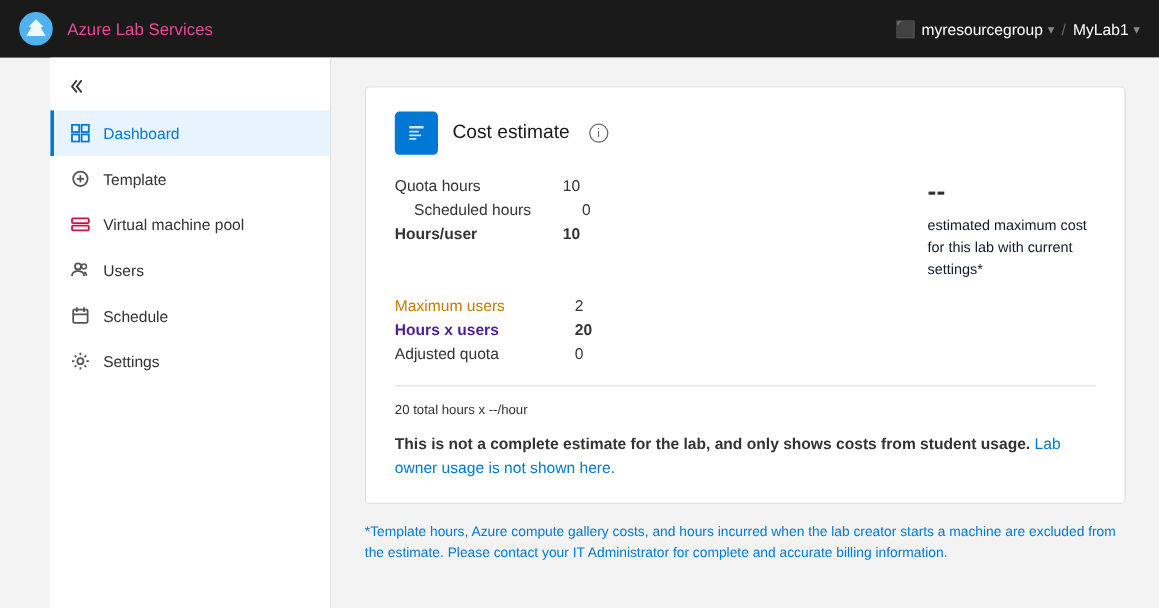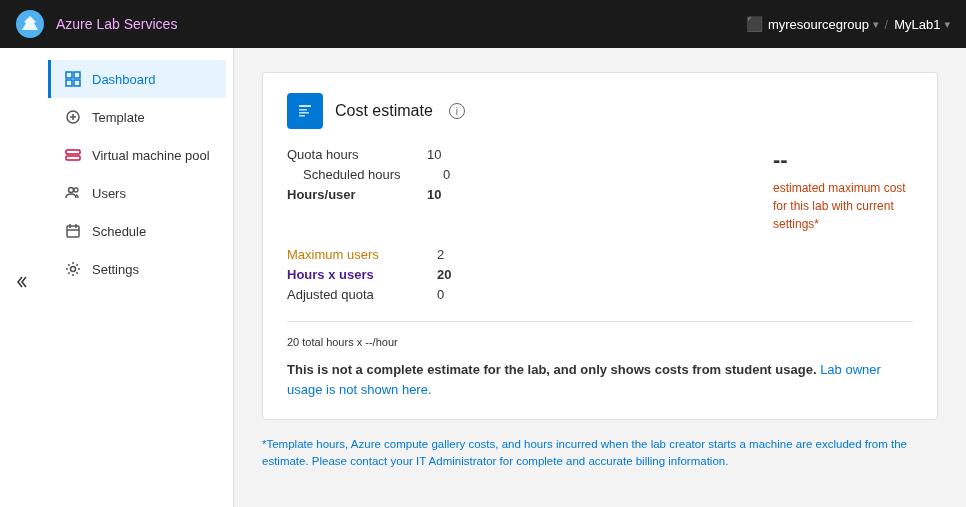--- a/index.html
+++ b/index.html
@@ -17,21 +17,21 @@
     }
     .topbar-logo {
       width: 28px; height: 28px;
       background: #50b0f0;
       border-radius: 50%;
       display: flex; align-items: center; justify-content: center;
       font-size: 14px; color: white; font-weight: bold;
       flex-shrink: 0;
     }
     .topbar-appname {
-      font-size: 14px; color: #f0abfc; font-weight: 500;
+      font-size: 14px; color: #ec4899; font-weight: 500;
       margin-right: auto;
       text-align: right;
     }
     .topbar-breadcrumb {
       display: flex; align-items: center; gap: 6px; font-size: 13px; color: #ccc;
     }
     .breadcrumb-chevron { color: #888; font-size: 11px; }
     .breadcrumb-item {
       display: flex; align-items: center; gap: 4px; color: white; cursor: pointer;
     }
@@ -39,23 +39,24 @@
 
     
     .layout { display: flex; height: calc(507px - 48px); }
 
     
     .sidebar {
       width: 234px;
       background: #fff;
       border-right: 1px solid #e0e0e0;
       display: flex;
-      flex-direction: row;
+      flex-direction: column;
       padding-top: 8px;
       flex-shrink: 0;
+      margin-left: 42px;
     }
     .sidebar-collapse-btn {
       display: flex; align-items: center; padding: 8px 16px; cursor: pointer;
       color: #333;
     }
     .sidebar-nav { margin-top: 4px; }
     .sidebar-item {
       display: flex; align-items: center; padding: 10px 16px; cursor: pointer;
       gap: 10px; color: #333; font-size: 13px;
     }
@@ -267,21 +268,21 @@
               <div style="display: flex; gap: 20px; margin-bottom: 5px;">
                 <span style="color:#333; min-width:130px;">Adjusted quota</span>
                 <span style="color:#333;">0</span>
               </div>
             </div>
           </div>
         </div>
 
         <div style="padding-left: 60px; min-width: 200px;">
           <div style="font-size: 22px; font-weight: 700; color: #333; margin-bottom: 6px;">--</div>
-          <div style="font-size: 12px; color: #c2410c; line-height: 1.5;">estimated maximum cost<br>for this lab with current<br>settings*</div>
+          <div style="font-size: 12px; color: #0f172a; line-height: 1.5;">estimated maximum cost<br>for this lab with current<br>settings*</div>
         </div>
       </div>
 
       <hr class="divider">
 
       <div class="total-hours">20 total hours x --/hour</div>
 
       <div class="estimate-note">
         <span class="bold-text">This is not a complete estimate for the lab, and only shows costs from student usage.</span>
         <span class="link-text"> Lab owner usage is not shown here.</span>

